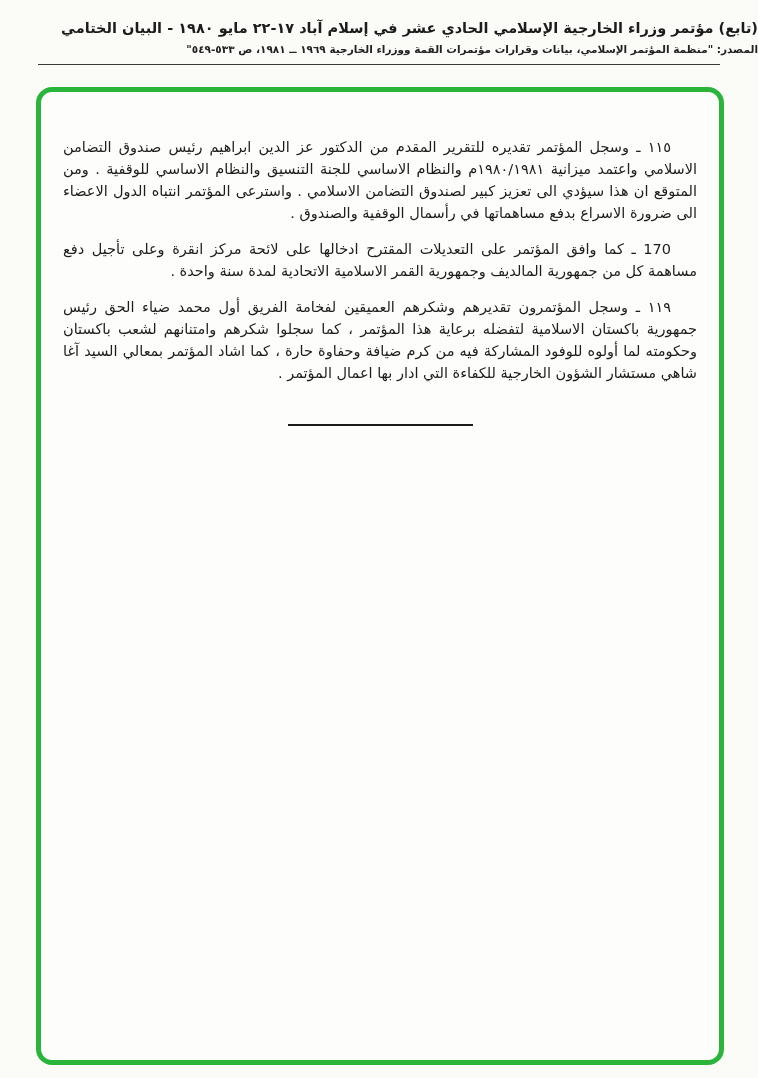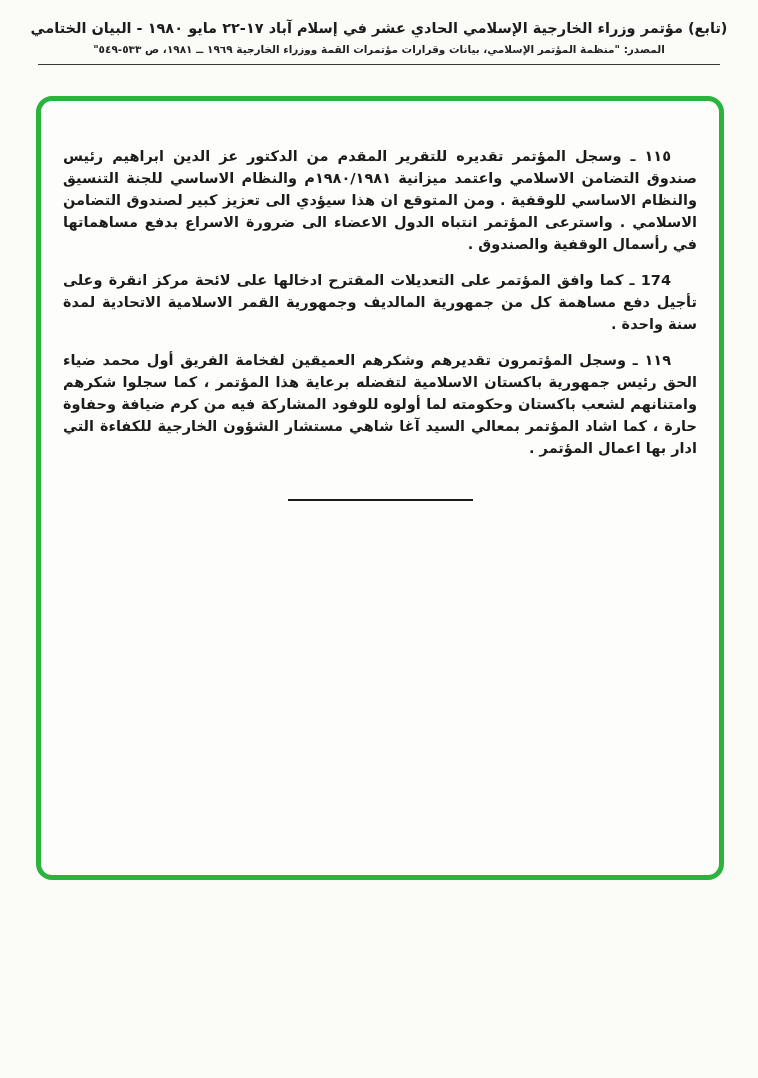--- a/index.html
+++ b/index.html
@@ -12,49 +12,47 @@
     position: relative;
   }
   .page {
     position: relative;
     width: 758px;
     height: 1078px;
     overflow: hidden;
   }
   .header {
     direction: rtl;
-    text-align: center;
     padding-top: 20px;
   }
   .header-title {
     font-size: 14.5px;
     font-weight: bold;
   }
   .header-source {
     font-size: 10.5px;
     font-weight: bold;
     margin-top: 7px;
     color: #222;
   }
   .header-rule {
     height: 0;
     border-top: 1.5px solid #3a3a3a;
     margin: 9px 38px 0 38px;
   }
   .frame {
     position: absolute;
     left: 36px;
-    top: 96px;
+    top: 87px;
     width: 688px;
-    height: 784px;
+    height: 978px;
     border: 5px solid var(--frame-green, #2db740);
     border-radius: 16px;
     box-sizing: border-box;
     background: #fdfdfb;
-    font-weight: bold;
   }
   .content {
     direction: rtl;
     padding: 44px 22px 0 22px;
     font-size: 14.5px;
     line-height: 22px;
     text-align: justify;
   }
   .content p {
     margin: 0 0 14px 0;
@@ -83,20 +81,20 @@
 
   <div class="header">
     <div class="header-title">(تابع)  مؤتمر وزراء الخارجية الإسلامي الحادي عشر في إسلام آباد ١٧-٢٢ مايو ١٩٨٠ - البيان الختامي</div>
     <div class="header-source">المصدر: "منظمة المؤتمر الإسلامي، بيانات وقرارات مؤتمرات القمة ووزراء الخارجية ١٩٦٩ ــ ١٩٨١، ص ٥٣٣-٥٤٩"</div>
     <div class="header-rule"></div>
   </div>
 
   <div class="frame">
     <div class="content">
       <p>١١٥ ـ وسجل المؤتمر تقديره للتقرير المقدم من الدكتور عز الدين ابراهيم رئيس صندوق التضامن الاسلامي واعتمد ميزانية ١٩٨٠/١٩٨١م والنظام الاساسي للجنة التنسيق والنظام الاساسي للوقفية . ومن المتوقع ان هذا سيؤدي الى تعزيز كبير لصندوق التضامن الاسلامي . واسترعى المؤتمر انتباه الدول الاعضاء الى ضرورة الاسراع بدفع مساهماتها في رأسمال الوقفية والصندوق .</p>
-      <p>174 ـ كما وافق المؤتمر على التعديلات المقترح ادخالها على لائحة مركز انقرة وعلى تأجيل دفع مساهمة كل من جمهورية المالديف وجمهورية القمر الاسلامية الاتحادية لمدة سنة واحدة .</p>
+      <p>170 ـ كما وافق المؤتمر على التعديلات المقترح ادخالها على لائحة مركز انقرة وعلى تأجيل دفع مساهمة كل من جمهورية المالديف وجمهورية القمر الاسلامية الاتحادية لمدة سنة واحدة .</p>
       <p>١١٩ ـ وسجل المؤتمرون تقديرهم وشكرهم العميقين لفخامة الفريق أول محمد ضياء الحق رئيس جمهورية باكستان الاسلامية لتفضله برعاية هذا المؤتمر ، كما سجلوا شكرهم وامتنانهم لشعب باكستان وحكومته لما أولوه للوفود المشاركة فيه من كرم ضيافة وحفاوة حارة ، كما اشاد المؤتمر بمعالي السيد آغا شاهي مستشار الشؤون الخارجية للكفاءة التي ادار بها اعمال المؤتمر .</p>
       <div class="section-divider"></div>
     </div>
   </div>
 
 
 </div>
 
 </body></html>

